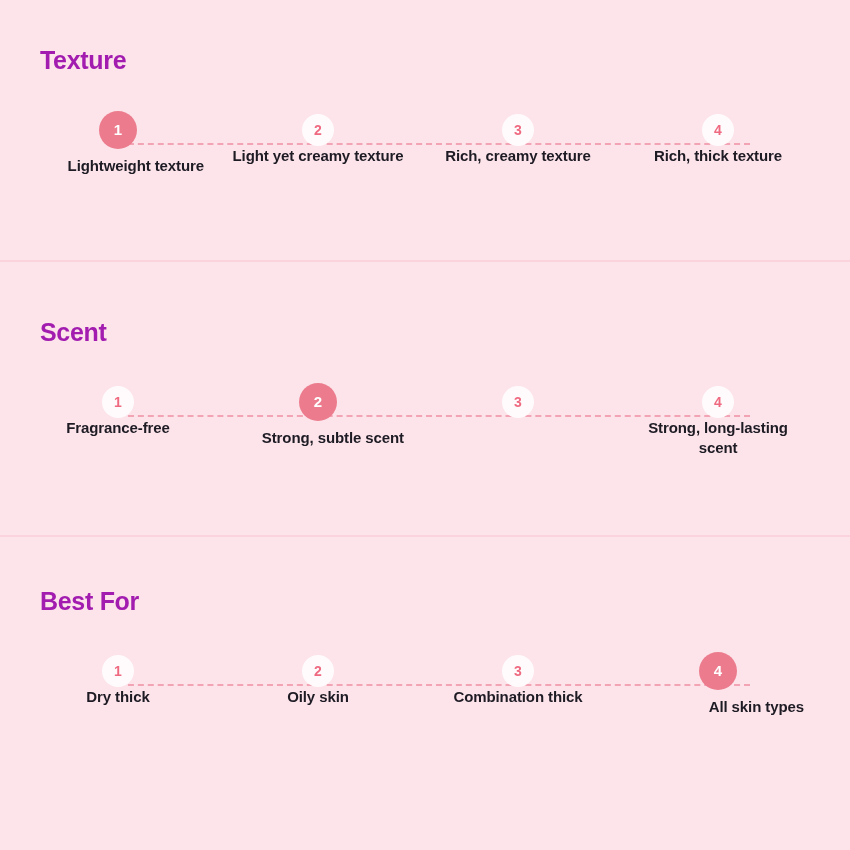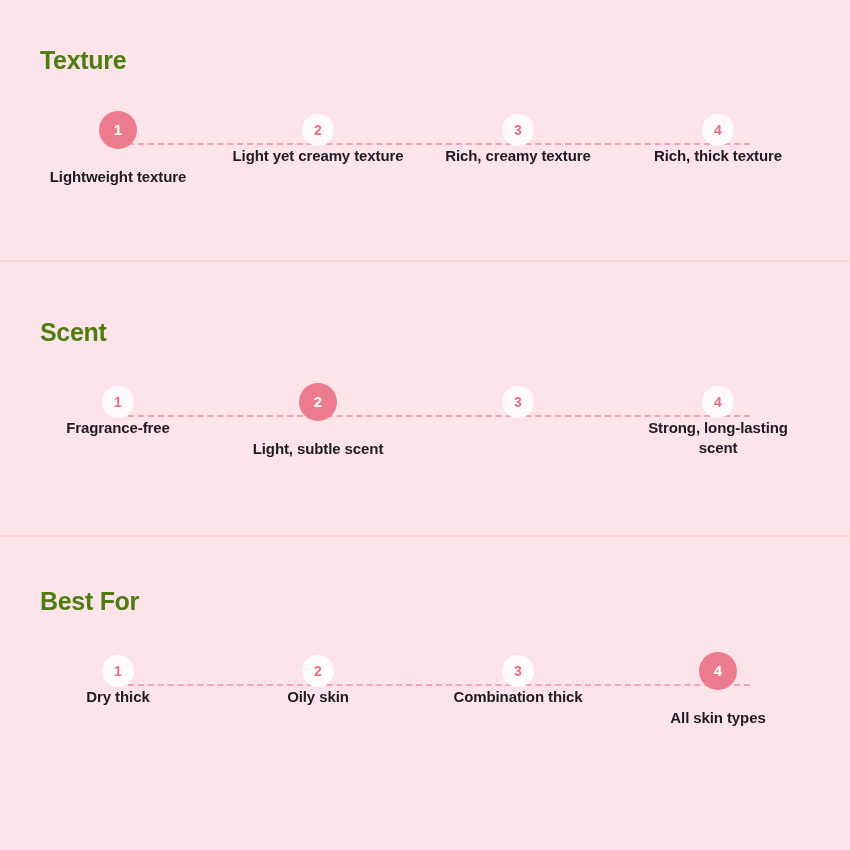--- a/index.html
+++ b/index.html
@@ -35,21 +35,21 @@
     width: 850px;
     height: 2px;
     background: #FBD3DD;
   }
 
   .section-title {
     position: absolute;
     left: 40px;
     font-size: 25px;
     font-weight: bold;
-    color: #4d7c0f;
+    color: #a21caf;
     letter-spacing: -0.3px;
     line-height: 1;
     margin: 0;
     white-space: nowrap;
   }
 
   
   .scale {
     position: absolute;
     left: 0;
@@ -109,21 +109,22 @@
 
   .step-label {
     font-size: 15px;
     font-weight: bold;
     line-height: 20px;
     color: #1E1B24;
     letter-spacing: -0.1px;
     padding: 0 14px;
   }
   .step.active-step .step-label {
-    margin-top: 18px;
+    margin-top: 7px;
+    text-align: right;
   }
 </style>
 </head>
 <body>
 
 <div id="page">
 
   <div class="section" style="position:absolute; left:0; top:0; height:262px;">
 
     <h2 class="section-title" style="top:48px;">Texture</h2>
@@ -166,21 +167,21 @@
       <div class="track"></div>
       <div class="steps">
 
         <div class="step" style="left:118px;">
           <span class="dot">1</span>
           <div class="step-label">Fragrance-free</div>
         </div>
 
         <div class="step active-step" style="left:318px;">
           <span class="dot active">2</span>
-          <div class="step-label">Light, subtle scent</div>
+          <div class="step-label">Strong, subtle scent</div>
         </div>
 
         <div class="step" style="left:518px;">
           <span class="dot">3</span>
         </div>
 
         <div class="step" style="left:718px;">
           <span class="dot">4</span>
           <div class="step-label">Strong, long-lasting scent</div>
         </div>

